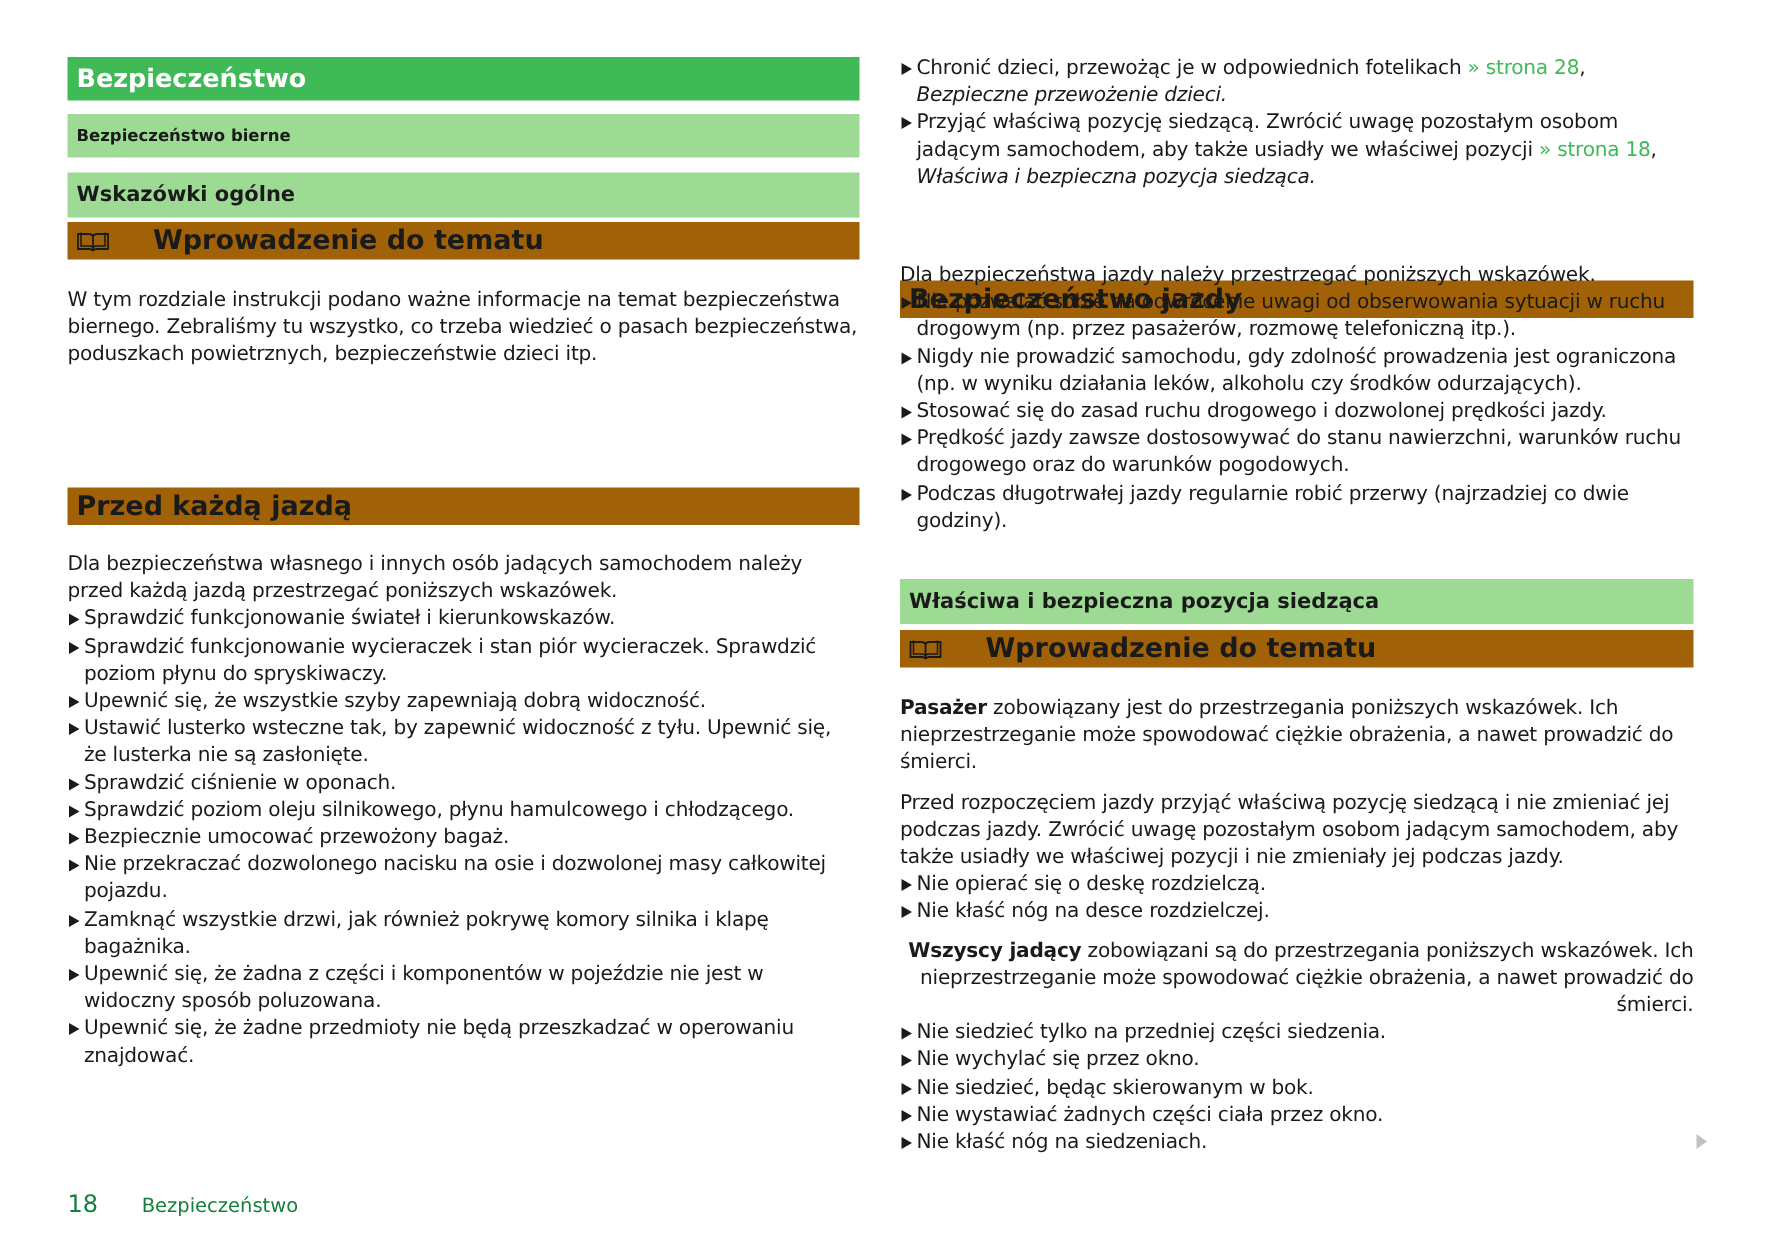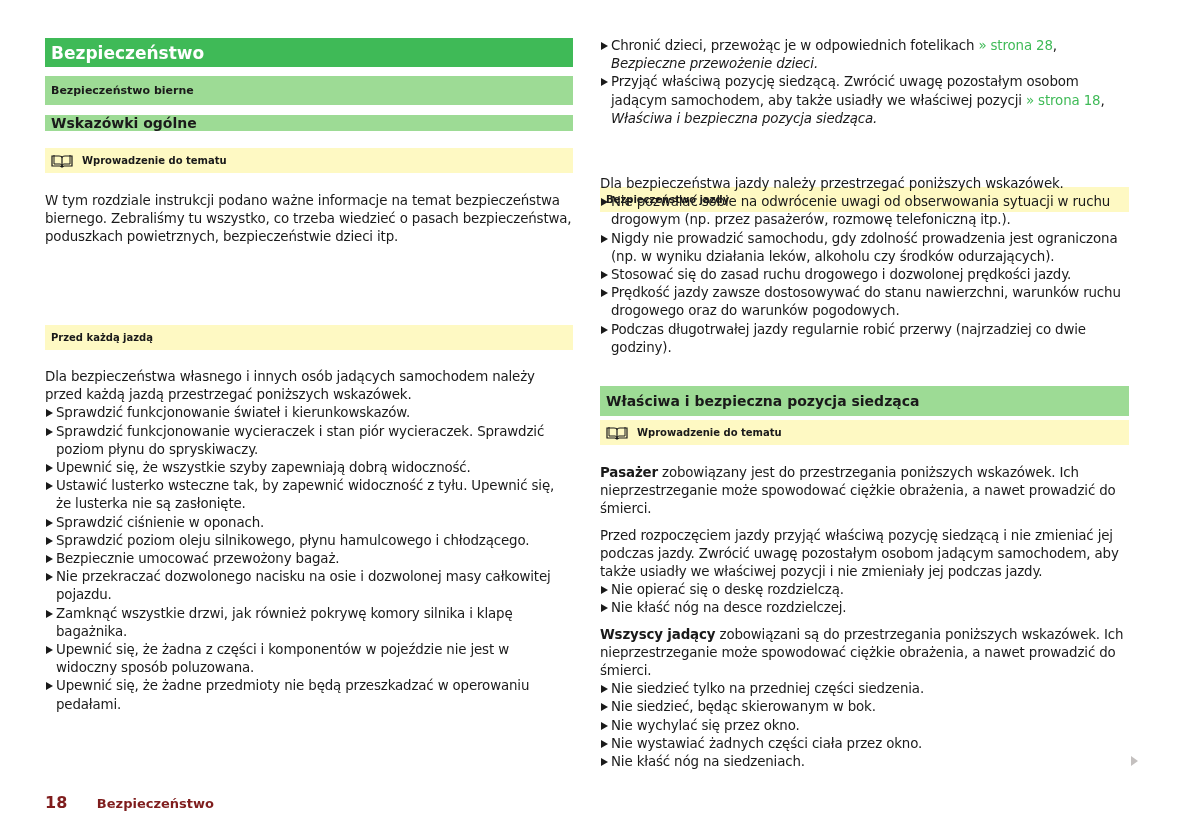--- a/index.html
+++ b/index.html
@@ -11,42 +11,42 @@
     .col-left { left: 45px; width: 528px; }
     .col-right { left: 600px; width: 529px; }
 
     .bar {
       position: absolute; left: 0; right: 0;
       font-weight: bold; display: flex; align-items: center;
       padding-left: 6px; box-sizing: border-box; white-space: nowrap;
     }
     .bar-chapter { background: #3fba57; color: #ffffff; font-size: 17px; height: 29px; }
     .bar-section { background: #9ddb95; color: #1a1a1a; font-size: 11px; height: 29px; }
-    .bar-sub { background: #9ddb95; color: #1a1a1a; font-size: 14px; height: 16px; }
-    .bar-topic { background: #fef9c3; color: #1a1a1a; font-size: 10px; height: 25px; }
+    .bar-sub { background: #9ddb95; color: #1a1a1a; font-size: 14px; height: 30px; }
+    .bar-topic { background: #a16207; color: #1a1a1a; font-size: 18px; height: 25px; gap: 20px; }
     .book { display: inline-block; width: 22px; height: 14px; margin-right: 9px; }
     .book svg { display: block; }
 
     .text {
       position: absolute; left: 0; right: 0;
       font-size: 13.4px; line-height: 18.2px; letter-spacing: -0.15px;
     }
     .text p { margin: 0; }
     .text p + p { margin-top: 8px; }
     ul.bl { list-style: none; margin: 0; padding: 0; }
     ul.bl li { position: relative; padding-left: 11px; }
     ul.bl li::before {
       content: ""; position: absolute; left: 1px; top: 5px;
       border-left: 7px solid #1a1a1a; border-top: 4px solid transparent; border-bottom: 4px solid transparent;
     }
     .lnk { color: #3fba57; }
     em { font-style: italic; }
     b { font-weight: bold; }
 
-    .footer { position: absolute; top: 793px; left: 45px; font-weight: bold; color: #7f1d1d; }
+    .footer { position: absolute; top: 793px; left: 45px; font-weight: normal; color: #15803d; }
     .footer .num { font-size: 16px; }
     .footer .title { font-size: 13px; margin-left: 24px; }
     .next-arrow {
       position: absolute; left: 1131px; top: 756px;
       width: 0; height: 0;
       border-left: 7px solid #c4c0bf; border-top: 5px solid transparent; border-bottom: 5px solid transparent;
     }
   </style>
 </head>
 <body>
@@ -77,21 +77,21 @@
       <li>Sprawdzić funkcjonowanie świateł i kierunkowskazów.</li>
       <li>Sprawdzić funkcjonowanie wycieraczek i stan piór wycieraczek. Sprawdzić poziom płynu do spryskiwaczy.</li>
       <li>Upewnić się, że wszystkie szyby zapewniają dobrą widoczność.</li>
       <li>Ustawić lusterko wsteczne tak, by zapewnić widoczność z tyłu. Upewnić się, że lusterka nie są zasłonięte.</li>
       <li>Sprawdzić ciśnienie w oponach.</li>
       <li>Sprawdzić poziom oleju silnikowego, płynu hamulcowego i chłodzącego.</li>
       <li>Bezpiecznie umocować przewożony bagaż.</li>
       <li>Nie przekraczać dozwolonego nacisku na osie i dozwolonej masy całkowitej pojazdu.</li>
       <li>Zamknąć wszystkie drzwi, jak również pokrywę komory silnika i klapę bagażnika.</li>
       <li>Upewnić się, że żadna z części i komponentów w pojeździe nie jest w widoczny sposób poluzowana.</li>
-      <li>Upewnić się, że żadne przedmioty nie będą przeszkadzać w operowaniu pedałami.</li>
+      <li>Upewnić się, że żadne przedmioty nie będą przeszkadzać w operowaniu znajdować.</li>
     </ul>
   </div>
 </div>
 
 <div class="col col-right">
   <div class="text" style="top:37px;">
     <ul class="bl">
       <li>
         <span>Chronić dzieci, przewożąc je w odpowiednich fotelikach</span>
         <span class="lnk">» strona 28</span>,
@@ -129,25 +129,25 @@
     <span>Wprowadzenie do tematu</span>
   </div>
 
   <div class="text" style="top:464px;">
     <p><b>Pasażer</b><span> zobowiązany jest do przestrzegania poniższych wskazówek. Ich nieprzestrzeganie może spowodować ciężkie obrażenia, a nawet prowadzić do śmierci.</span></p>
     <p>Przed rozpoczęciem jazdy przyjąć właściwą pozycję siedzącą i nie zmieniać jej podczas jazdy. Zwrócić uwagę pozostałym osobom jadącym samochodem, aby także usiadły we właściwej pozycji i nie zmieniały jej podczas jazdy.</p>
     <ul class="bl">
       <li>Nie opierać się o deskę rozdzielczą.</li>
       <li>Nie kłaść nóg na desce rozdzielczej.</li>
     </ul>
-    <p style="margin-top:8px;"><b>Wszyscy jadący</b><span> zobowiązani są do przestrzegania poniższych wskazówek. Ich nieprzestrzeganie może spowodować ciężkie obrażenia, a nawet prowadzić do śmierci.</span></p>
+    <p style="margin-top:8px;text-align:right;"><b>Wszyscy jadący</b><span> zobowiązani są do przestrzegania poniższych wskazówek. Ich nieprzestrzeganie może spowodować ciężkie obrażenia, a nawet prowadzić do śmierci.</span></p>
     <ul class="bl">
       <li>Nie siedzieć tylko na przedniej części siedzenia.</li>
+      <li>Nie wychylać się przez okno.</li>
       <li>Nie siedzieć, będąc skierowanym w bok.</li>
-      <li>Nie wychylać się przez okno.</li>
       <li>Nie wystawiać żadnych części ciała przez okno.</li>
       <li>Nie kłaść nóg na siedzeniach.</li>
     </ul>
   </div>
 </div>
 
 <div class="next-arrow"></div>
 
 <div class="footer">
   <span class="num">18</span>

